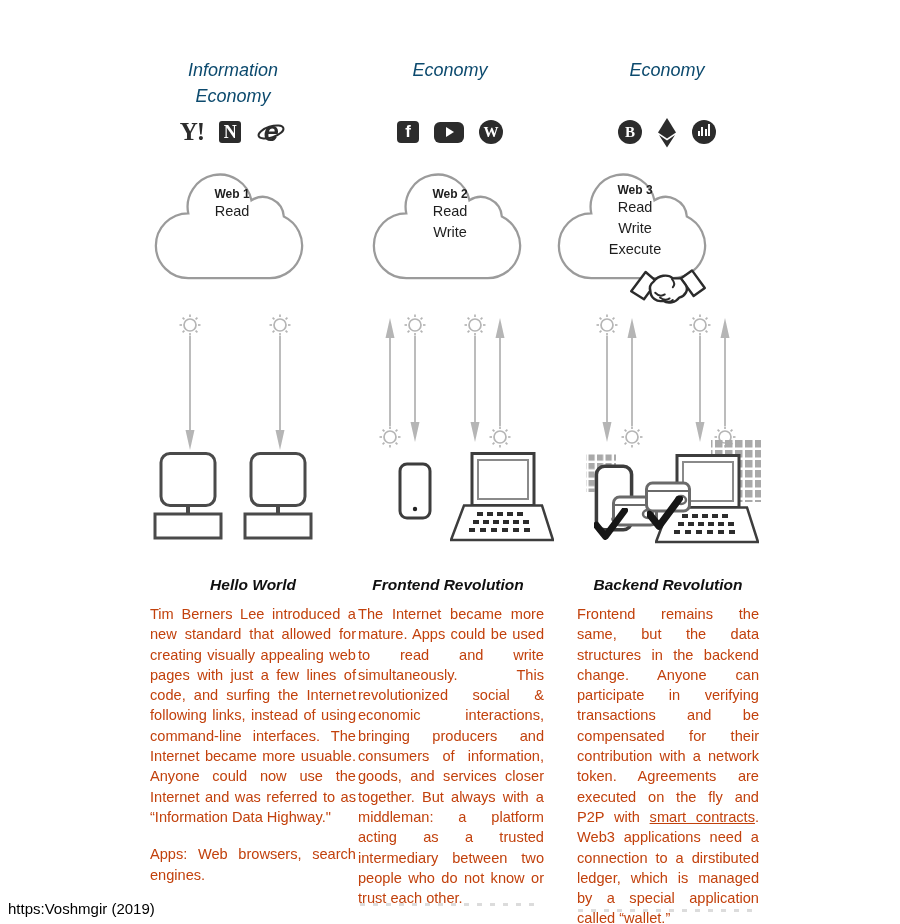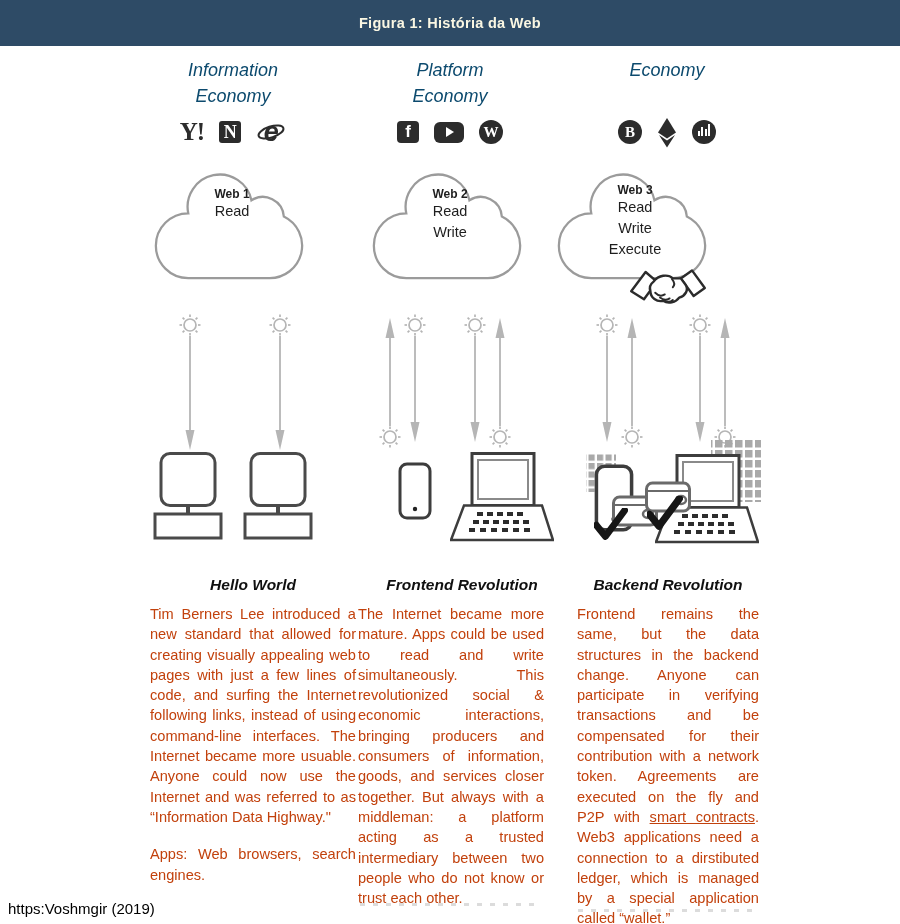--- a/index.html
+++ b/index.html
@@ -61,21 +61,21 @@
   
   #devices1 { position:absolute; left:151px; top:452px; display:flex; gap:16px; }
   #phone2   { position:absolute; left:398px; top:462px; }
   #laptop2  { position:absolute; left:450px; top:452px; }
   #cluster-phone3  { position:absolute; left:580px; top:446px; }
   #cluster-laptop3 { position:absolute; left:645px; top:440px; }
 
   
   .sec-title { position:absolute; top:576px; text-align:center; font-weight:bold;
                font-style:italic; font-size:15.5px; color:#101010; }
-  #title1 { left:150px; width:206px; } #title2 { left:369px; width:186px; } #title3 { left:577px; width:182px; }
+  #title1 { left:150px; width:206px; } #title2 { left:355px; width:186px; } #title3 { left:577px; width:182px; }
   .sec-text { position:absolute; top:604px; font-size:14.6px; line-height:20.3px;
               color:#c2410c; text-align:justify; }
   #text1 { left:150px; width:206px; } #text2 { left:358px; width:186px; } #text3 { left:577px; width:182px; }
   .sec-text p { margin:0; }
   .sec-text p + p { margin-top:17px; }
   .ul { text-decoration:underline; }
 
   .artifact { position:absolute; height:3px; opacity:.55;
               background:repeating-linear-gradient(90deg,#bfbfbf 0 5px, transparent 5px 13px); }
   #artifact2 { left:360px; top:903px; width:182px; }
@@ -149,30 +149,26 @@
         <rect x="1.5" y="5" width="43" height="28" rx="6" fill="#fff" stroke="#6a6a6a" stroke-width="3"></rect>
         <path d="M1.5 13 H44.5" stroke="#6a6a6a" stroke-width="2" fill="none"></path>
         <ellipse cx="36" cy="22" rx="5" ry="4" fill="#fff" stroke="#6a6a6a" stroke-width="2.5"></ellipse>
       </symbol>
       <symbol id="check" viewBox="0 0 30 28">
         <polyline points="2,15 10,25 27,2" fill="none" stroke="#161616" stroke-width="6" stroke-linecap="round" stroke-linejoin="round"></polyline>
       </symbol>
     </defs>
   </svg>
 
-  <div class="hdr">
-    <span class="hdr-title">Figura 1: História da Web</span>
-  </div>
 
   <div class="era" id="era1">
     <div>Information</div>
     <div>Economy</div>
   </div>
   <div class="era" id="era2">
-    <div>Platform</div>
     <div>Economy</div>
   </div>
   <div class="era" id="era3">
     <div>Economy</div>
   </div>
 
   <div class="icons" id="icons1">
     <span class="yahoo">Y!</span>
     <span class="sq netscape">N</span>
     <span class="ie">

